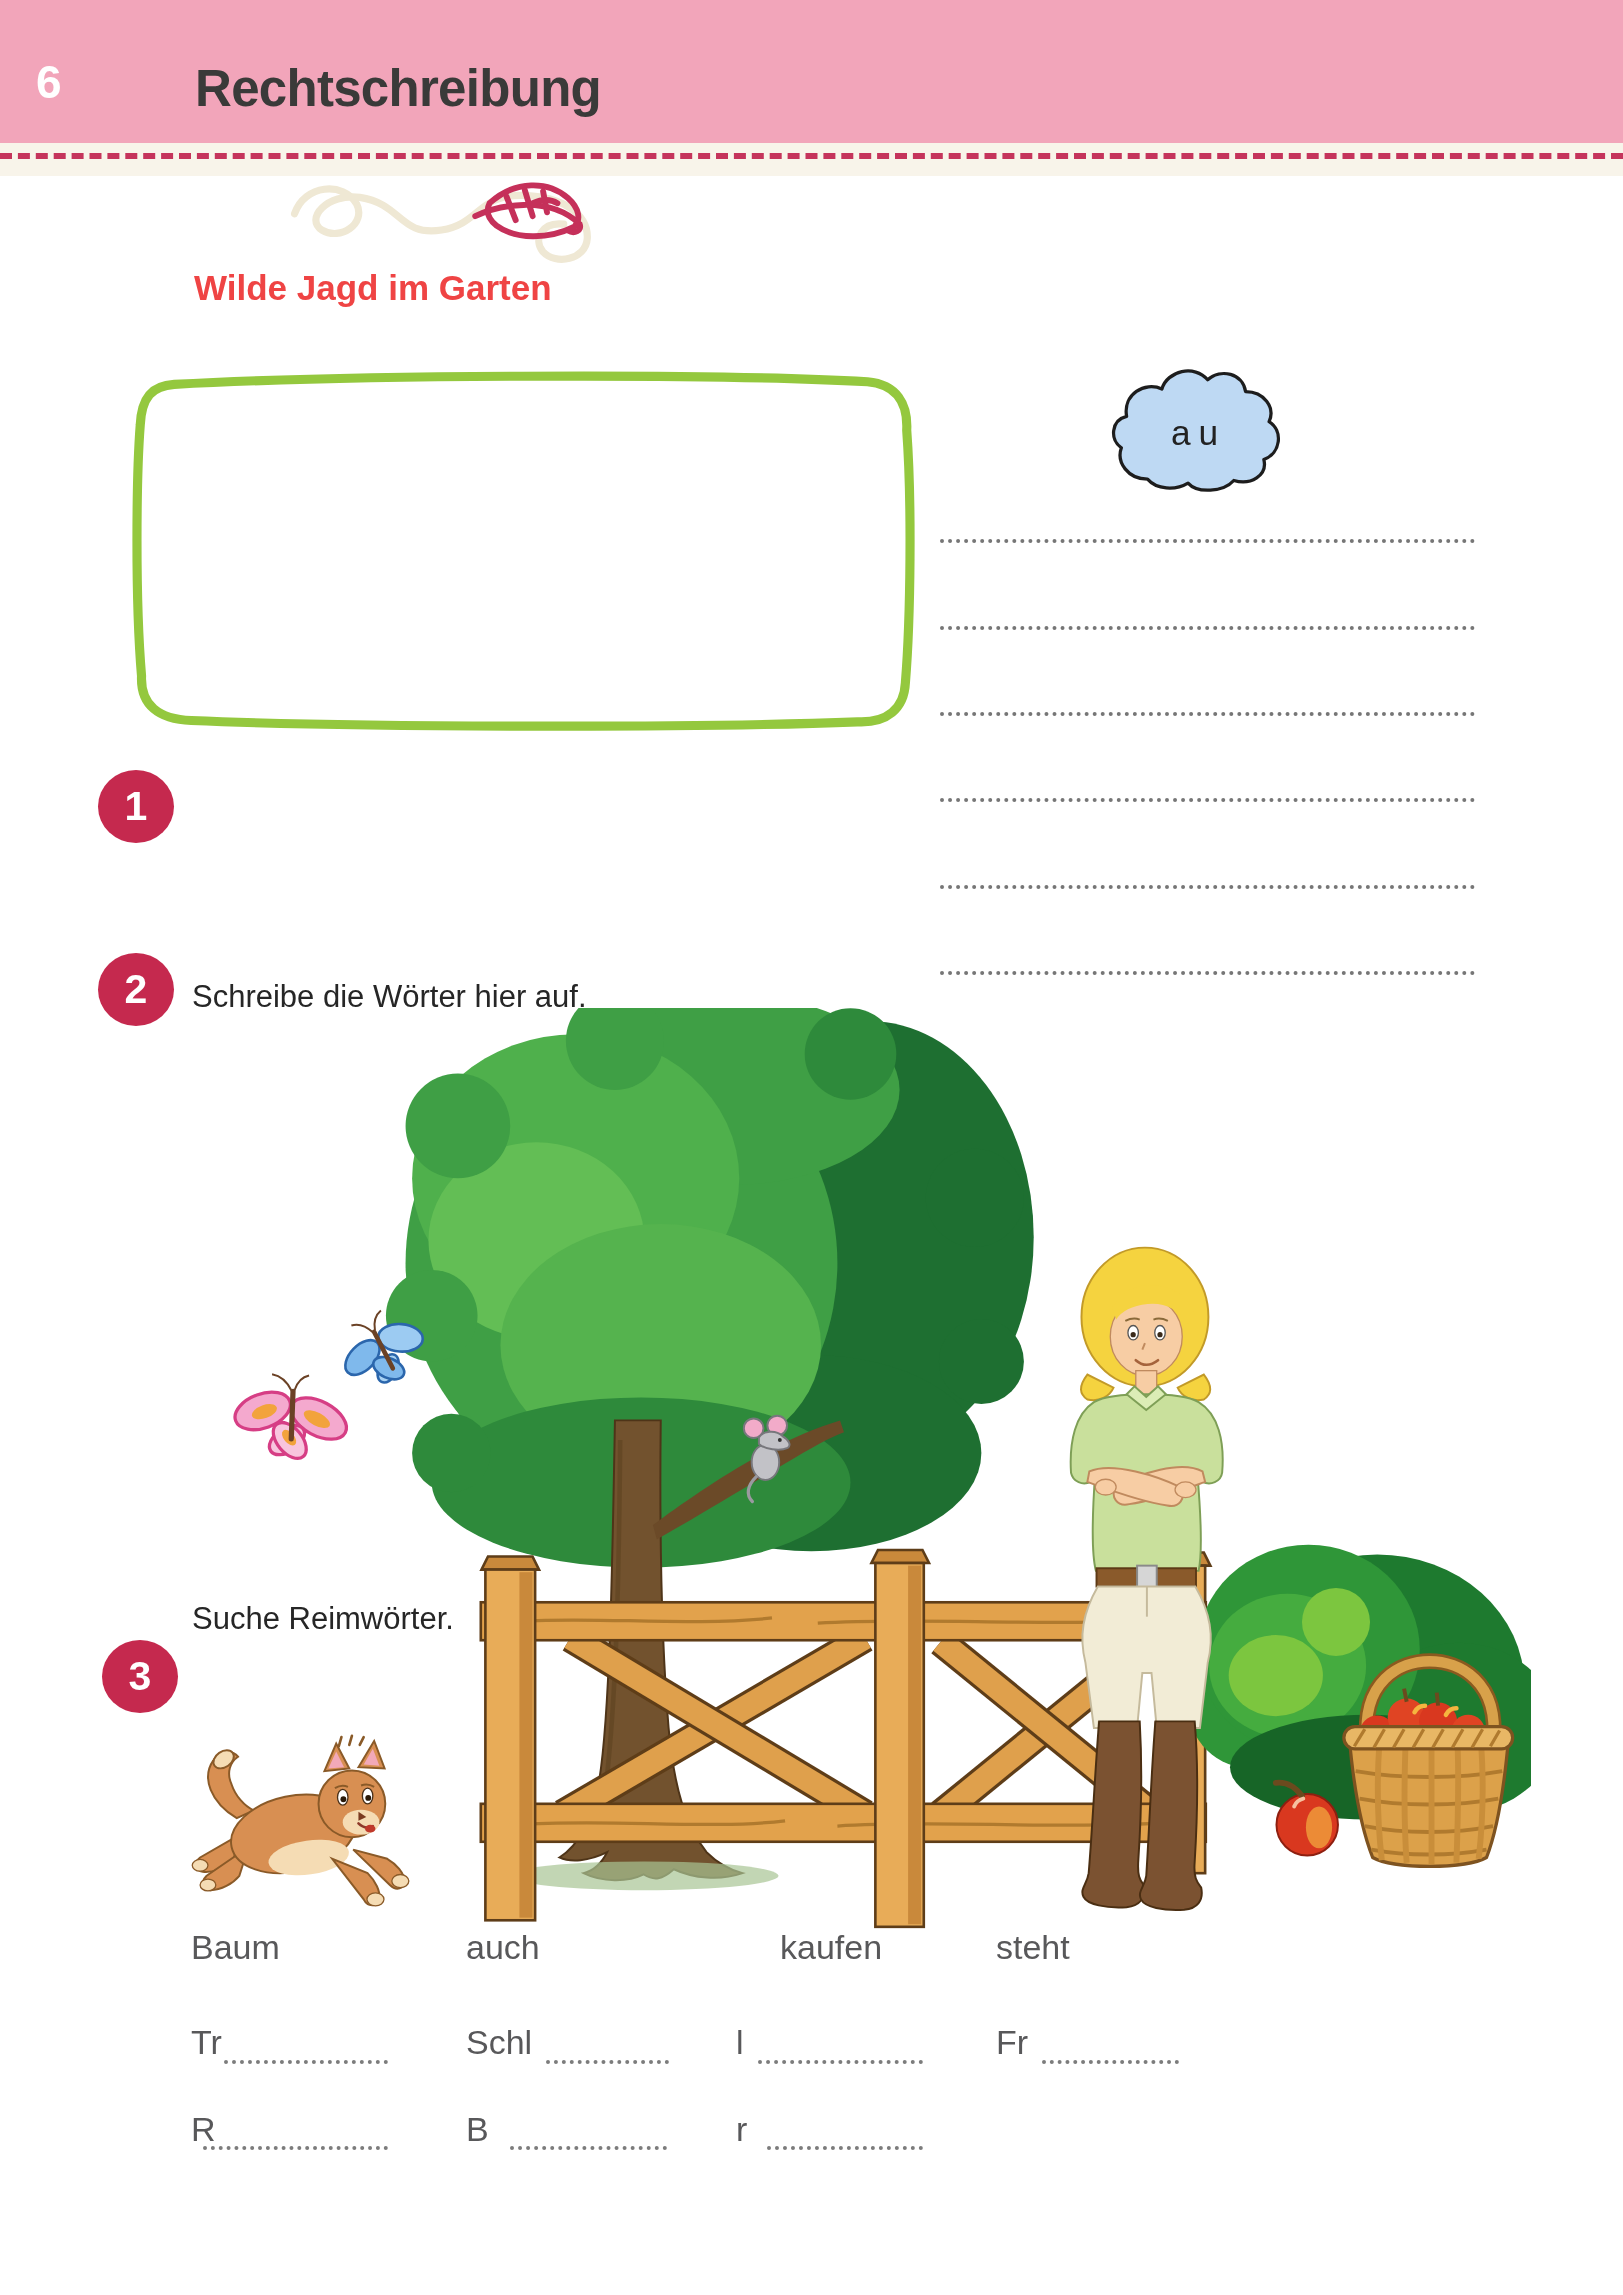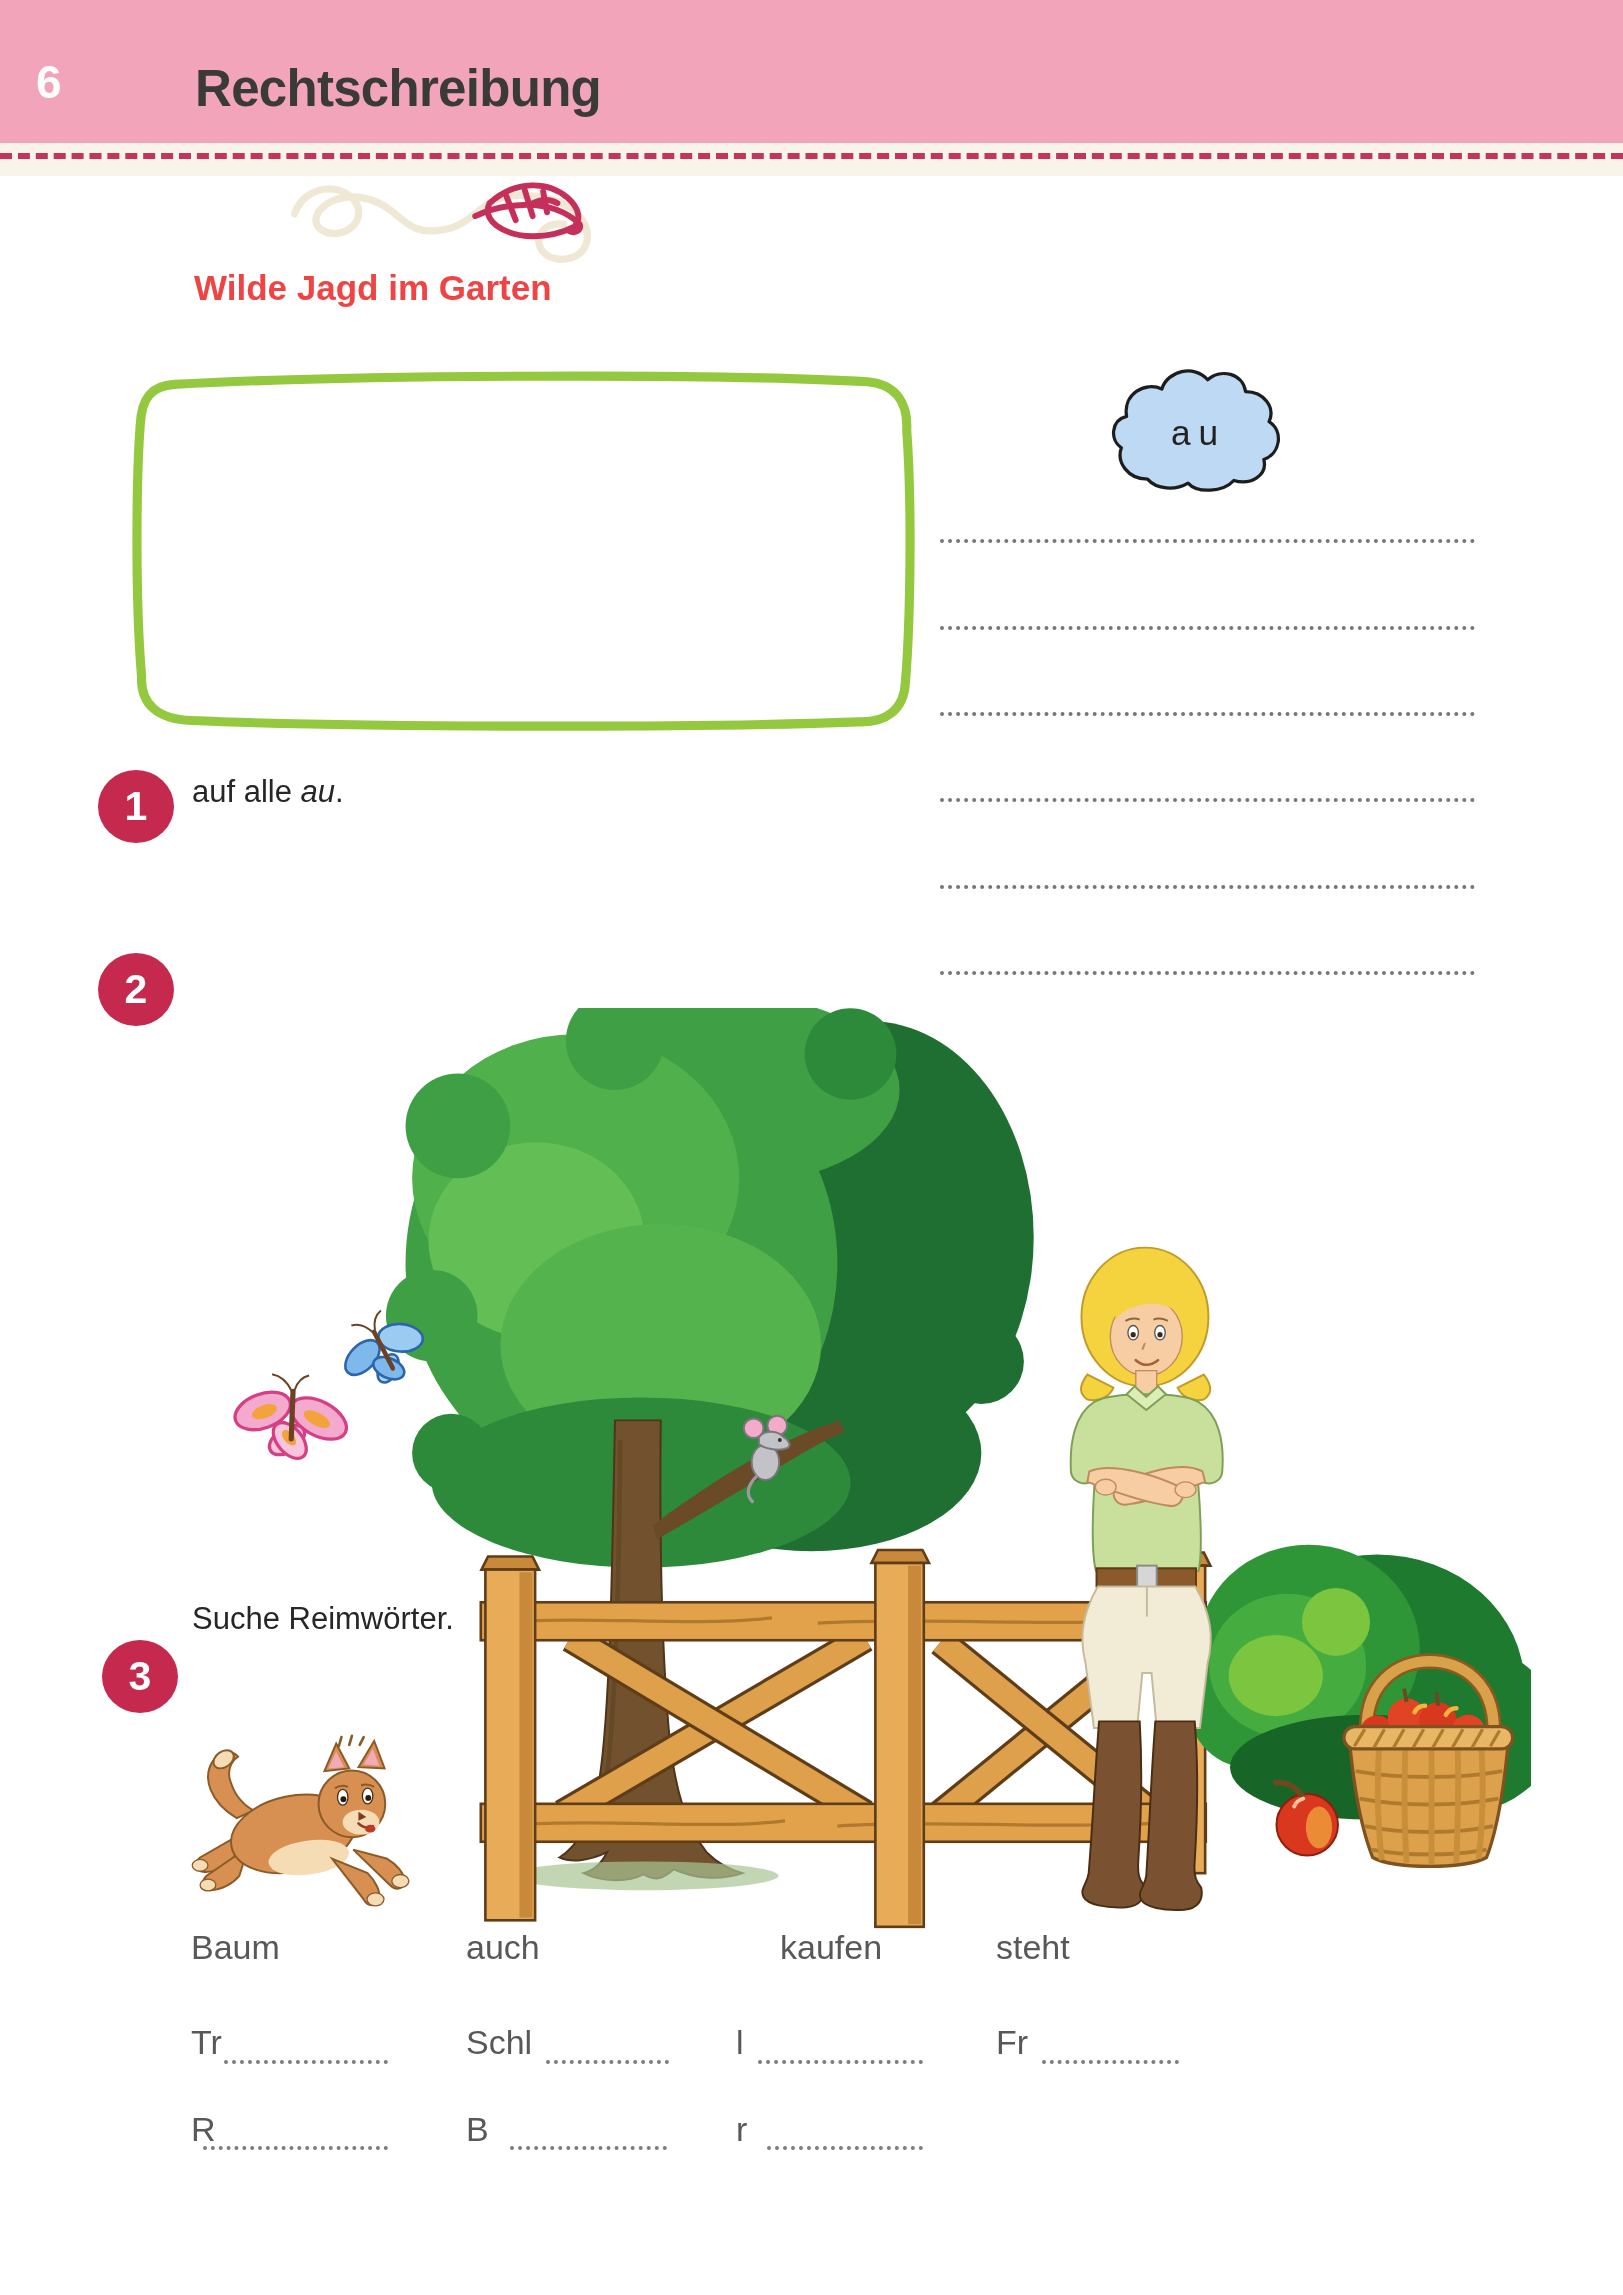--- a/index.html
+++ b/index.html
@@ -75,24 +75,24 @@
 
   <div class="abs writeline" style="top:539px;"></div>
   <div class="abs writeline" style="top:626px;"></div>
   <div class="abs writeline" style="top:712px;"></div>
   <div class="abs writeline" style="top:798px;"></div>
   <div class="abs writeline" style="top:885px;"></div>
   <div class="abs writeline" style="top:971px;"></div>
 
   <div class="abs circle" style="left:98px;top:770px;">1</div>
   <div class="abs ex-text" style="left:192px;top:767px;">
-    <div><span>auf alle </span><em>au</em><span>.</span></div>
   </div>
 
   <div class="abs circle" style="left:98px;top:953px;">2</div>
+  <div class="abs ex-text" style="left:192px;top:972px;">Schreibe die Wörter hier auf.</div>
 
   <div class="abs circle" style="left:102px;top:1640px;">3</div>
   <div class="abs ex-text" style="left:192px;top:1594px;">Suche Reimwörter.</div>
 
   <svg class="abs" style="left:170px;top:1008px;" width="1361" height="936" viewBox="260 1540 2080 1430">
 
     <g>
       <ellipse cx="1080" cy="1950" rx="445" ry="400" fill="#2E8A3B"></ellipse>
       <ellipse cx="1330" cy="1890" rx="250" ry="330" fill="#1E6F31"></ellipse>
       <ellipse cx="1240" cy="2220" rx="260" ry="150" fill="#1E6F31"></ellipse>

